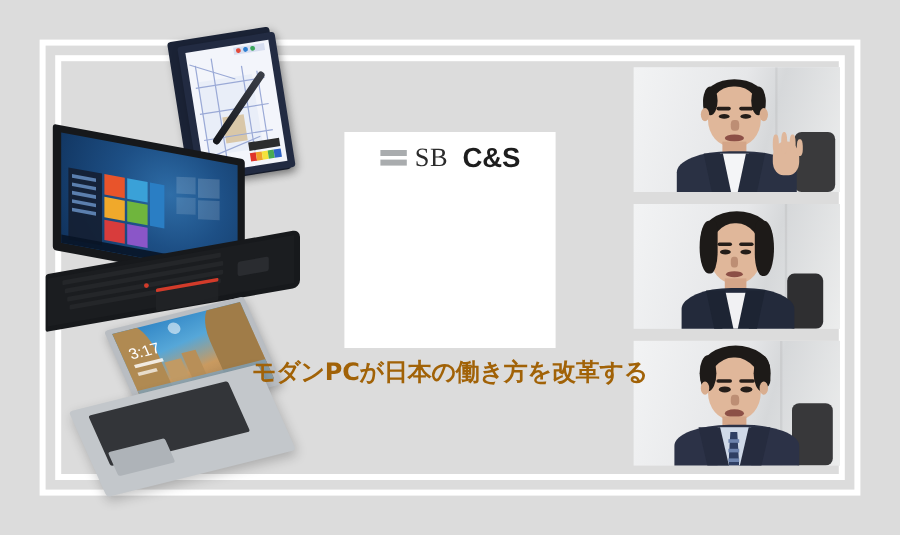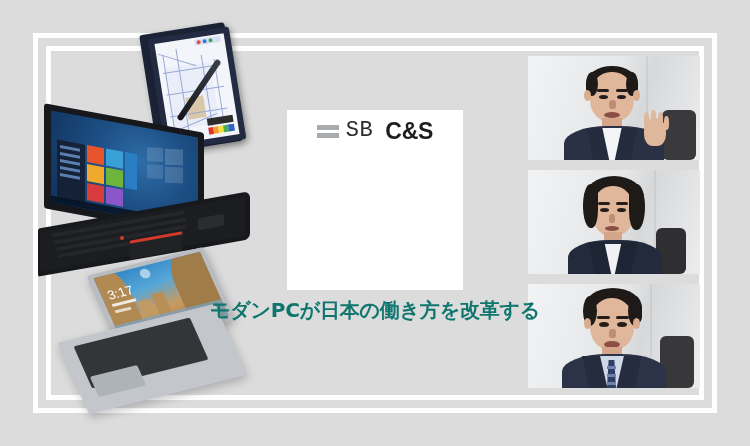--- a/index.html
+++ b/index.html
@@ -77,33 +77,33 @@
   .center-panel{
     position:absolute;left:287px;top:110px;width:176px;height:180px;
     background:#ffffff;
   }
   .logo-wrap{
     position:absolute;left:287px;top:118px;width:176px;height:26px;
     display:flex;align-items:center;justify-content:center;gap:7px;
   }
   .logo-bars{display:flex;flex-direction:column;gap:3px;}
   .logo-bars i{display:block;width:22px;height:5px;background:#a9acae;}
-  .logo-sb{font-family:Liberation Mono, monospace;font-size:22px;color:#2b2b2b;letter-spacing:.5px;line-height:1;}
+  .logo-sb{font-family:Liberation Serif, serif;font-size:22px;color:#2b2b2b;letter-spacing:.5px;line-height:1;}
   .logo-cs{font-family:"Liberation Sans","DejaVu Sans",sans-serif;font-weight:bold;font-size:23px;color:#1d1d1d;letter-spacing:-.2px;line-height:1;margin-left:5px;}
 
   .headline{
     position:absolute;left:215px;top:158px;width:320px;
     text-align:center;color:#0a0a0a;font-weight:bold;
     font-size:37px;line-height:1.07;letter-spacing:-.5px;
     white-space:pre-line;
     font-family:"DejaVu Sans","Liberation Sans",sans-serif;
   }
   .subhead{
     position:absolute;left:150px;top:298px;width:450px;
-    text-align:center;color:#0f766e;font-weight:bold;
+    text-align:center;color:#a16207;font-weight:bold;
     font-size:20px;line-height:1.2;letter-spacing:-.2px;
     font-family:"DejaVu Sans","Liberation Sans",sans-serif;
   }
 </style>
 </head>
 <body>
 
 <div class="stage">
 
   <div id="gridlayer">

